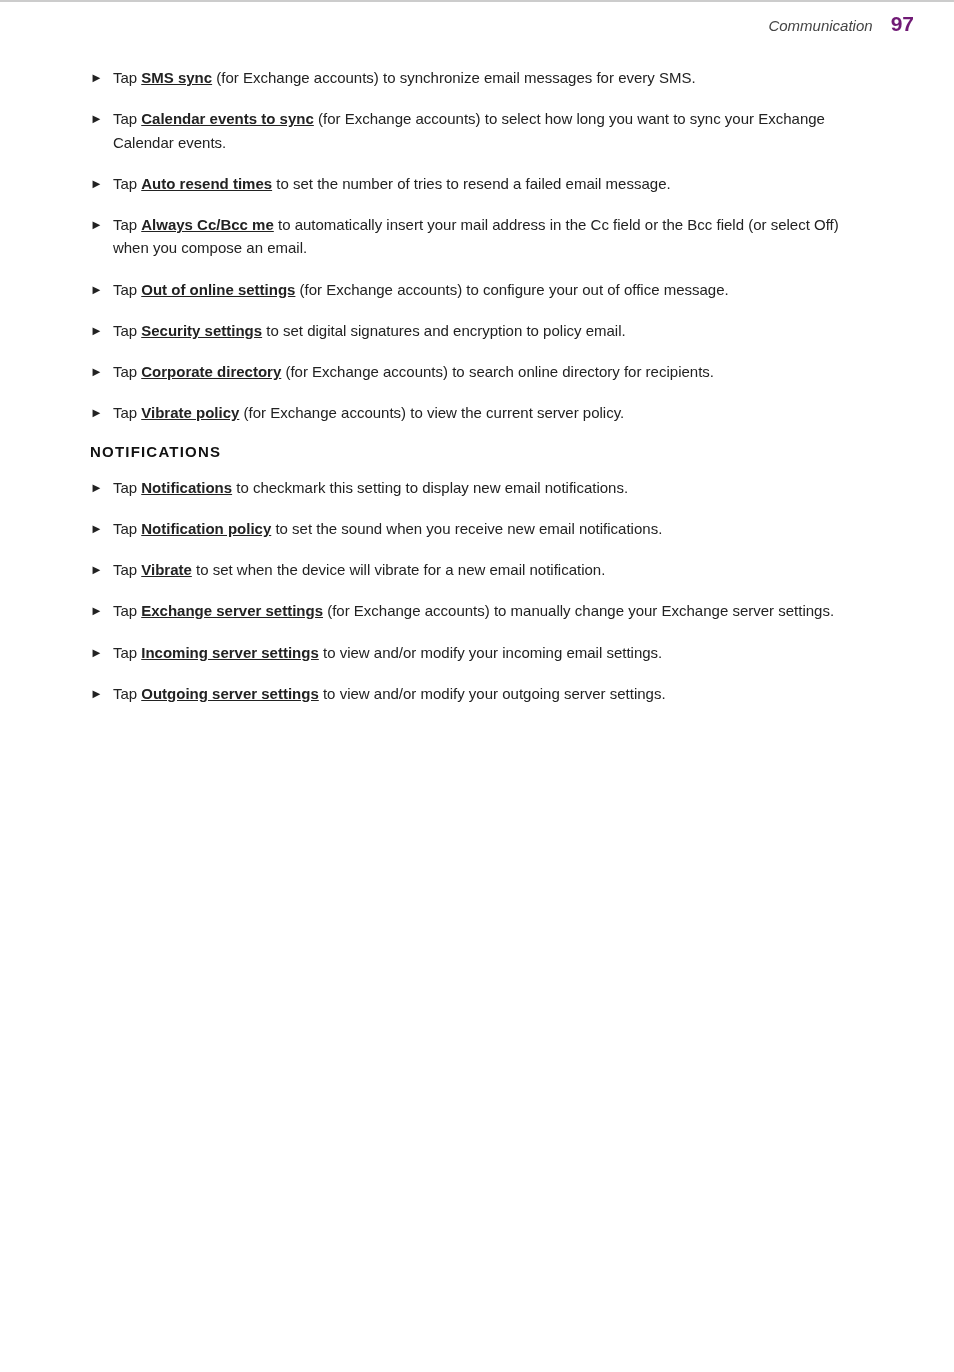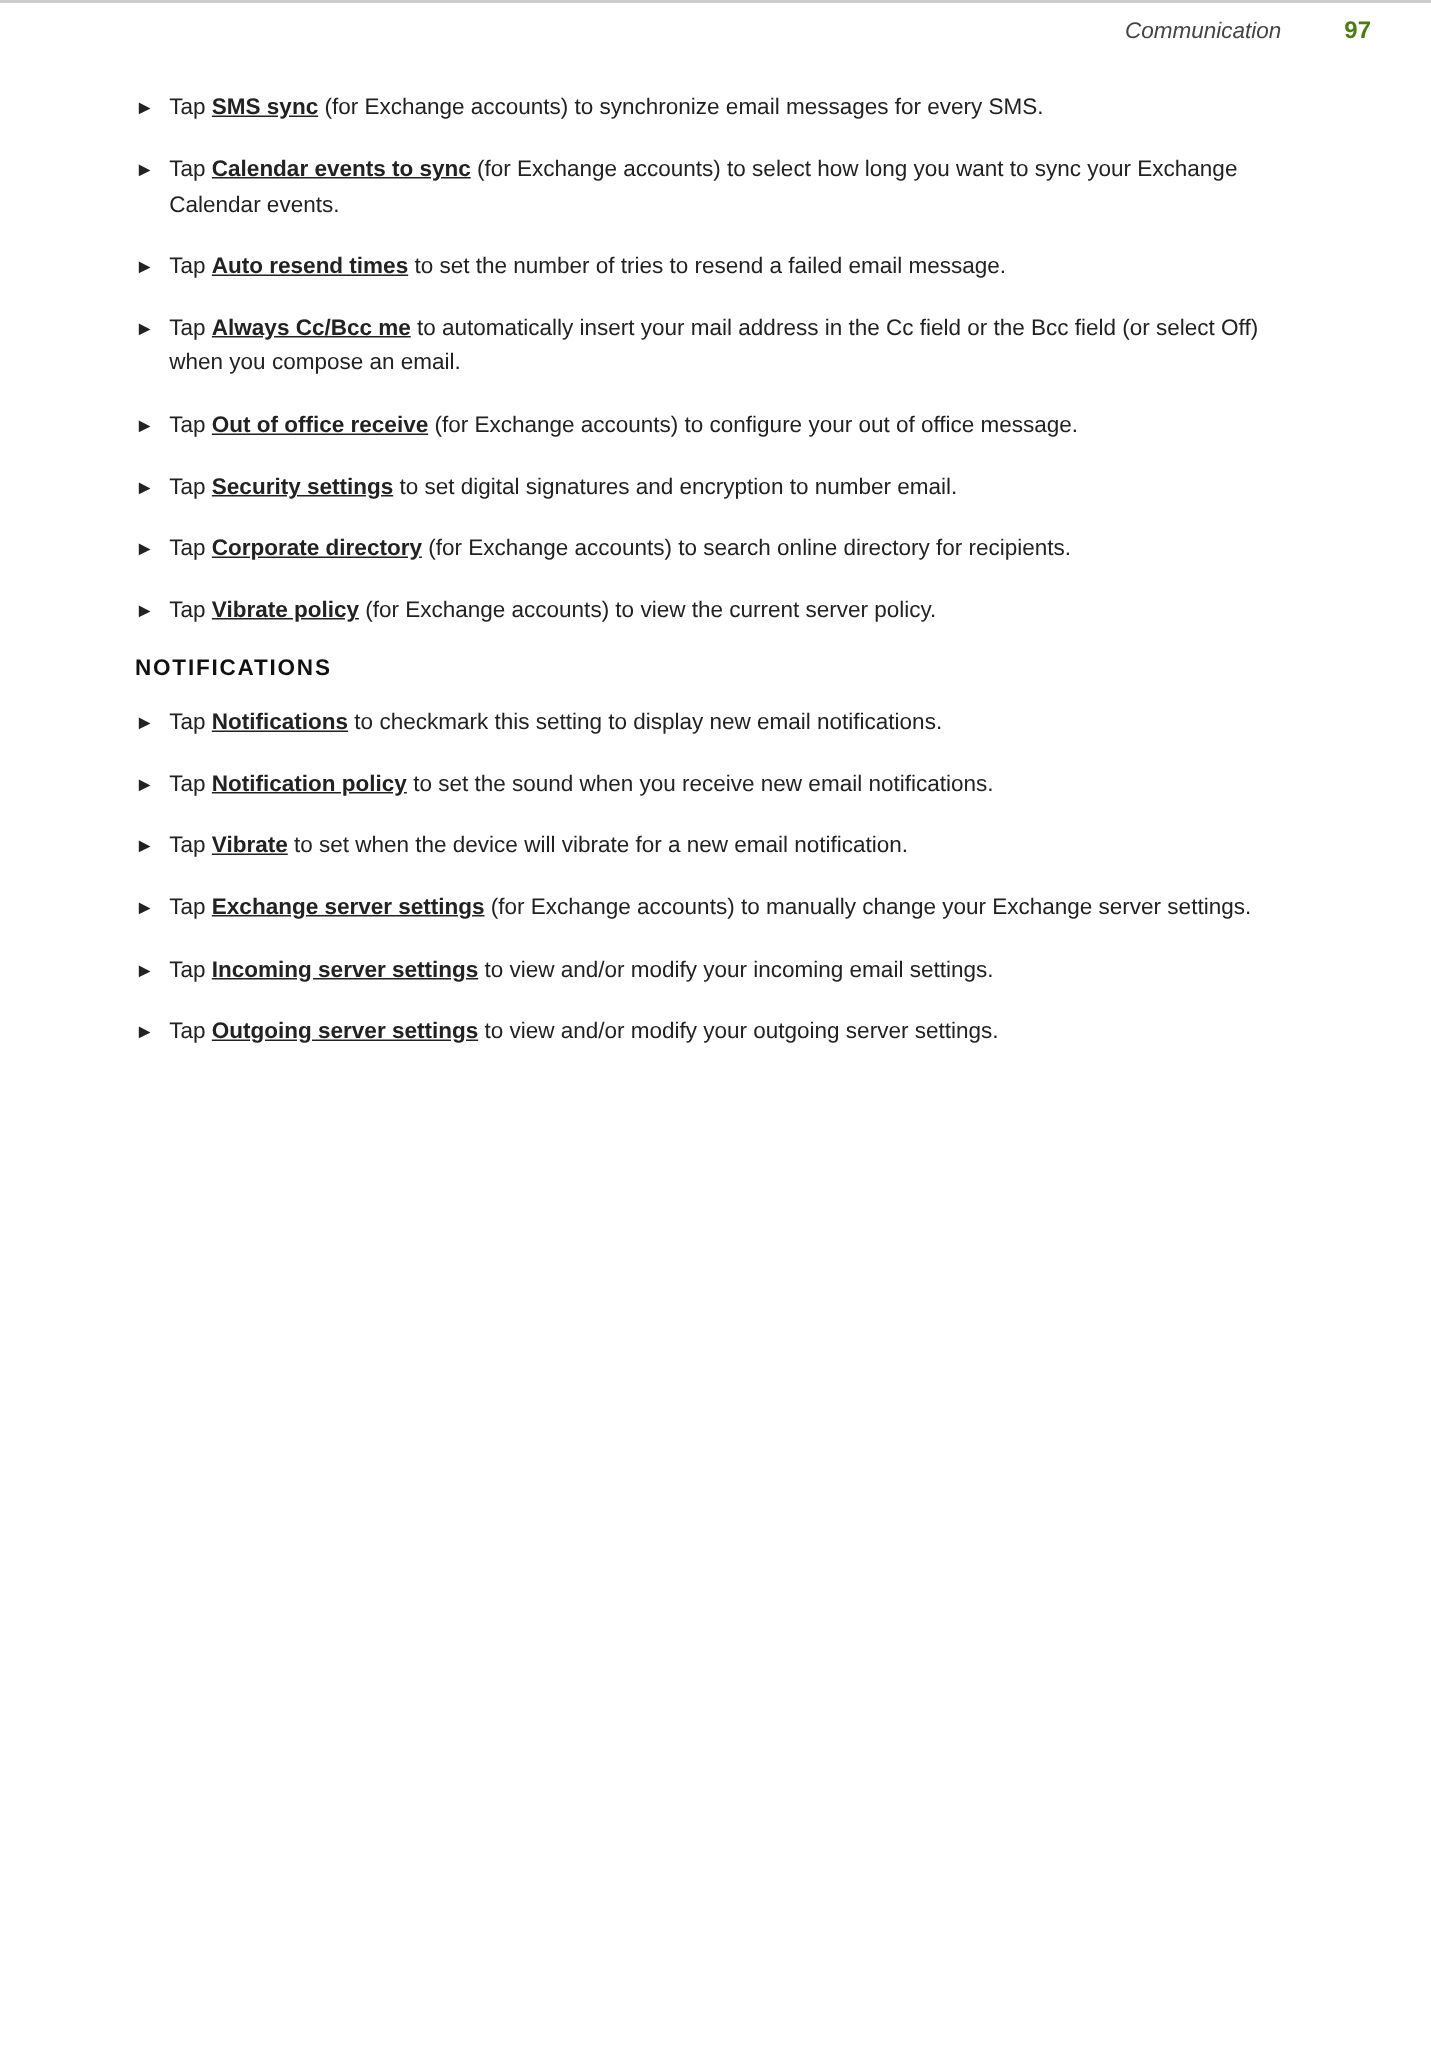--- a/index.html
+++ b/index.html
@@ -40,24 +40,23 @@
     }
 
     .header-chapter {
       font-size: 15px;
       color: #444;
       font-style: italic;
       margin-right: 18px;
     }
 
     .header-page {
-      font-size: 16px;
-      color: #4d7c0f;
+      font-size: 21px;
+      color: #701a75;
       font-weight: bold;
-      margin-left: 24px;
     }
 
     .content-area {
       padding: 30px 80px 40px 90px;
     }
 
     .bullet-list {
       list-style: none;
       margin-bottom: 18px;
     }
@@ -137,27 +136,27 @@
       </li>
       <li>
         <span class="bullet-arrow">►</span>
         <span class="bullet-text">
           <span>Tap </span><span class="bold-term">Always Cc/Bcc me</span><span> to automatically insert your mail address in the Cc field or the Bcc field (or select Off) when you compose an email.</span>
         </span>
       </li>
       <li>
         <span class="bullet-arrow">►</span>
         <span class="bullet-text">
-          <span>Tap </span><span class="bold-term">Out of office receive</span><span> (for Exchange accounts) to configure your out of office message.</span>
-        </span>
-      </li>
-      <li>
-        <span class="bullet-arrow">►</span>
-        <span class="bullet-text">
-          <span>Tap </span><span class="bold-term">Security settings</span><span> to set digital signatures and encryption to number email.</span>
+          <span>Tap </span><span class="bold-term">Out of online settings</span><span> (for Exchange accounts) to configure your out of office message.</span>
+        </span>
+      </li>
+      <li>
+        <span class="bullet-arrow">►</span>
+        <span class="bullet-text">
+          <span>Tap </span><span class="bold-term">Security settings</span><span> to set digital signatures and encryption to policy email.</span>
         </span>
       </li>
       <li>
         <span class="bullet-arrow">►</span>
         <span class="bullet-text">
           <span>Tap </span><span class="bold-term">Corporate directory</span><span> (for Exchange accounts) to search online directory for recipients.</span>
         </span>
       </li>
       <li>
         <span class="bullet-arrow">►</span>

